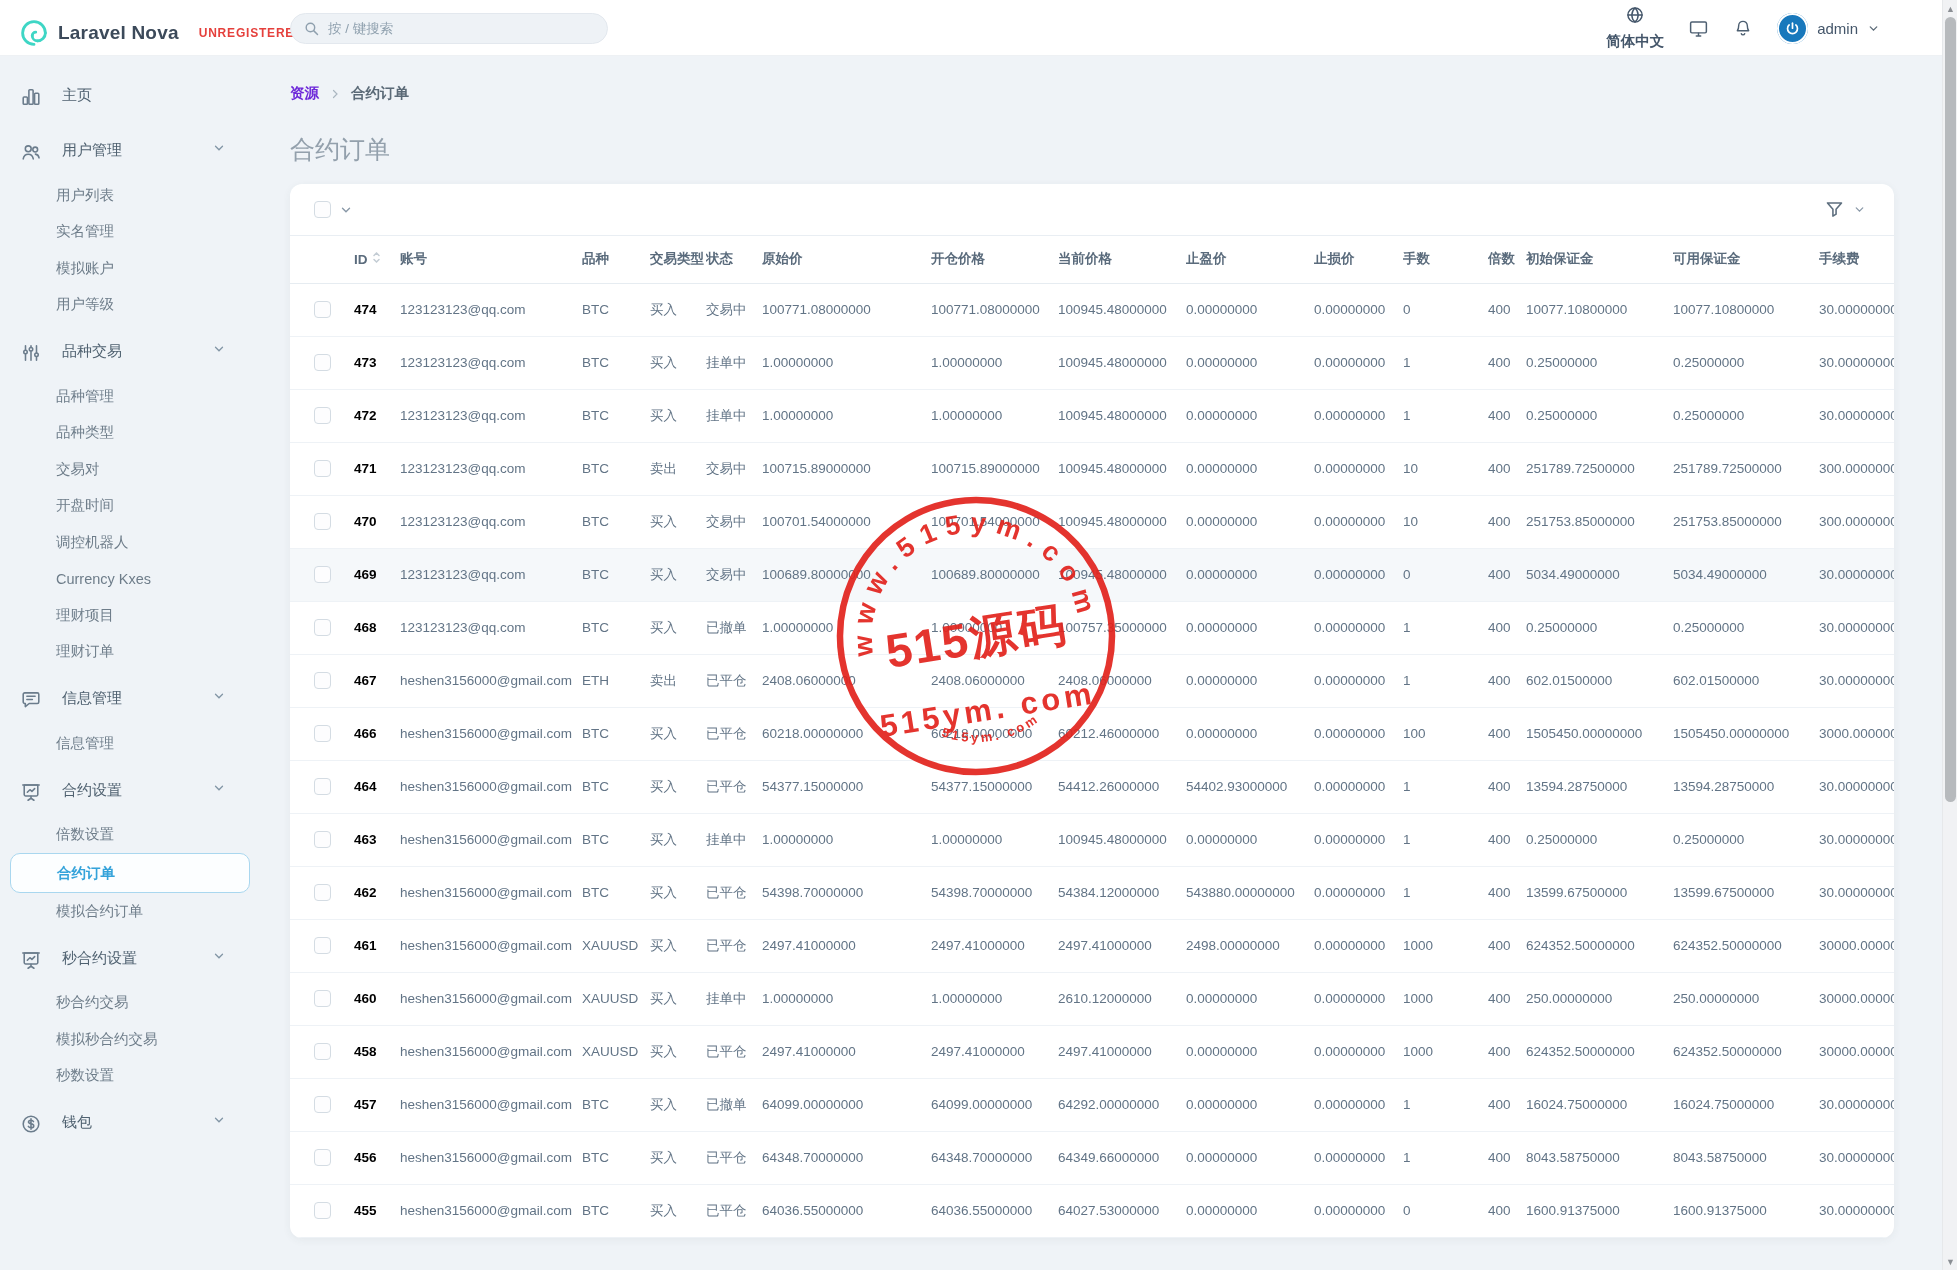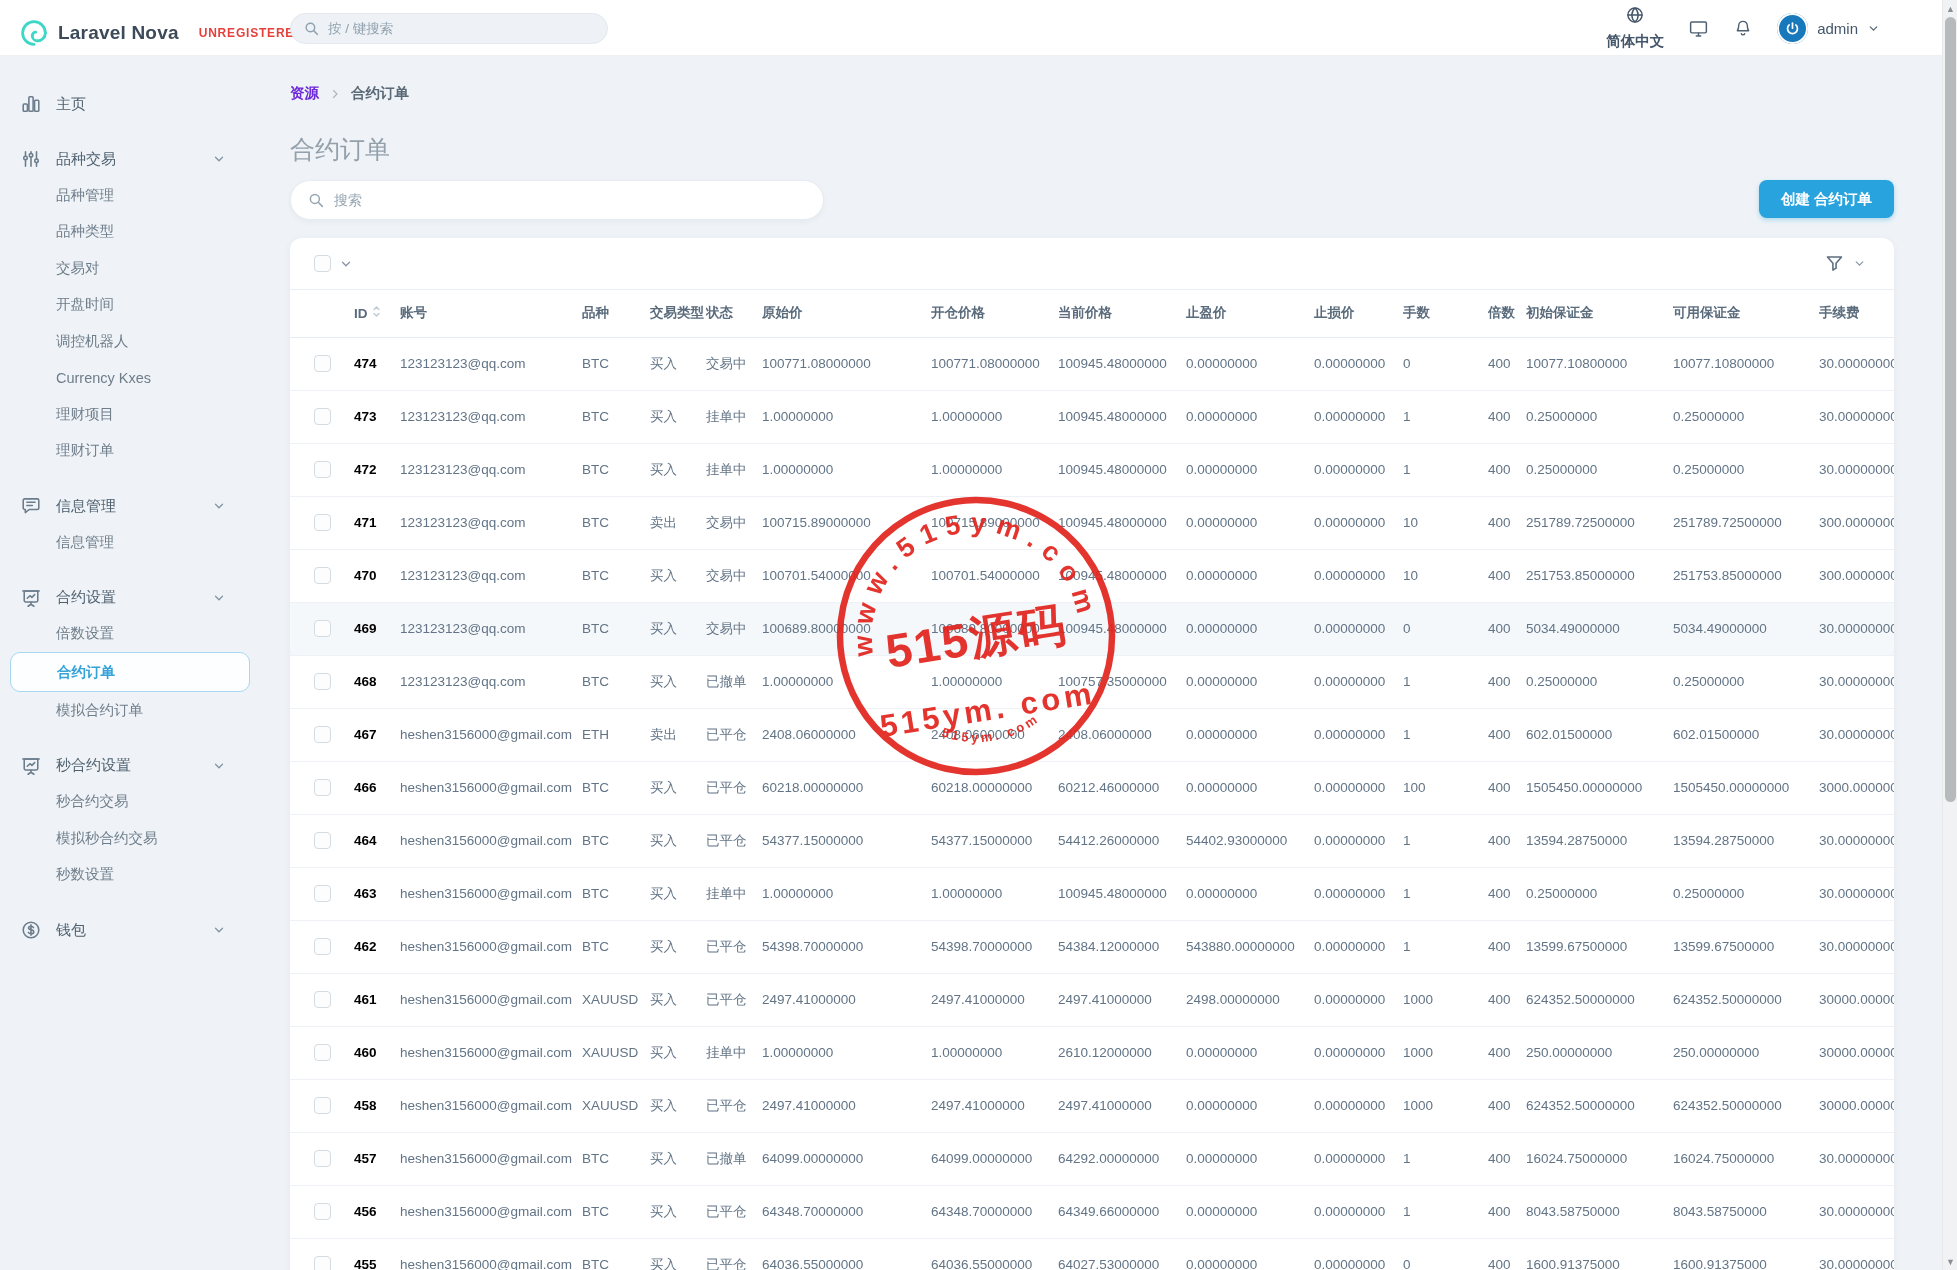--- a/index.html
+++ b/index.html
@@ -22,21 +22,21 @@
   .lang { display:flex; align-items:center; gap:7px; font-size:14.5px; font-weight:600; color:#44566a; cursor:pointer;flex-direction:column; }
   .icon-btn { color:#4d5f71; cursor:pointer; }
   .user-wrap { display:flex; align-items:center; gap:9px; cursor:pointer; }
   .avatar { width:31px; height:31px; border-radius:50%; background:#1878bc; display:flex; align-items:center; justify-content:center;
             box-shadow:0 0 0 2px #fff inset; }
   .user-name { font-size:15px; color:#44566a; }
 
   
   .sidebar { position:absolute; top:56px; left:0; width:262px; bottom:0; padding:30px 0 0 0; overflow:hidden; }
   .nav-section { margin-bottom:19px; }
-  .nav-item { height:36px; display:flex; align-items:center; gap:14px; padding:0 38px 0 20px; cursor:pointer; position:relative; }
+  .nav-item { height:36px; display:flex; gap:20px; padding:0 38px 0 20px; cursor:pointer; position:relative; }
   .nav-item .lbl { font-size:15px; color:#4f6170; font-weight:500; }
   .nav-item .icw { color:#6b7c8c; width:22px; }
   .nav-item .chev { position:absolute; right:36px; color:#8295a5; }
   .nav-child { height:36.5px; display:flex; align-items:center; padding-left:56px; font-size:14.5px; color:#6e7d8a; cursor:pointer; }
   .nav-child.active { color:#35a3da; font-weight:700; border:1px solid #a9d7ef; background:#fcfeff; border-radius:10px;
                       margin:0 12px 0 10px; padding-left:46px; height:40px; }
 
   
   .main { position:absolute; top:56px; left:262px; width:1632px; bottom:0; padding:28px 0 0 28px; }
   .breadcrumb { display:flex; align-items:center; gap:10px; font-size:14.5px; font-weight:600; color:#5b6a77; }
@@ -153,20 +153,42 @@
             <rect x="15.9" y="8" width="4.6" height="12" rx="1"></rect>
           </svg>
         </span>
         <span class="lbl">主页</span>
       </div>
     </div>
     <div class="nav-section">
       <div class="nav-item">
         <span class="icw">
           <svg class="ic" width="22" height="22" viewBox="0 0 24 24" fill="none" stroke="currentColor" stroke-width="1.7" stroke-linecap="round" stroke-linejoin="round">
+            <circle cx="9" cy="8.5" r="3.2"></circle>
+            <path d="M3.5 19.5c.6-3.2 2.8-5 5.5-5s4.9 1.8 5.5 5"></path>
+            <circle cx="16.6" cy="9.3" r="2.6"></circle>
+            <path d="M16.8 14.3c2.2.3 3.6 1.8 4 4.2"></path>
+          </svg>
+        </span>
+        <span class="lbl">用户管理</span>
+        <span class="chev">
+          <svg class="ic" width="14" height="14" viewBox="0 0 24 24" fill="none" stroke="currentColor" stroke-width="2.2" stroke-linecap="round">
+            <path d="M6 9l6 6 6-6"></path>
+          </svg>
+        </span>
+      </div>
+      <div class="nav-child">用户列表</div>
+      <div class="nav-child">实名管理</div>
+      <div class="nav-child">模拟账户</div>
+      <div class="nav-child">用户等级</div>
+    </div>
+    <div class="nav-section">
+      <div class="nav-item">
+        <span class="icw">
+          <svg class="ic" width="22" height="22" viewBox="0 0 24 24" fill="none" stroke="currentColor" stroke-width="1.7" stroke-linecap="round" stroke-linejoin="round">
             <path d="M6 4v4.8M6 13v7M12 4v1.8M12 10v10M18 4v7.8M18 16v4"></path>
             <circle cx="6" cy="11" r="1.9"></circle>
             <circle cx="12" cy="7.9" r="1.9"></circle>
             <circle cx="18" cy="13.9" r="1.9"></circle>
           </svg>
         </span>
         <span class="lbl">品种交易</span>
         <span class="chev">
           <svg class="ic" width="14" height="14" viewBox="0 0 24 24" fill="none" stroke="currentColor" stroke-width="2.2" stroke-linecap="round">
             <path d="M6 9l6 6 6-6"></path>
@@ -265,32 +287,20 @@
     <span class="sep">
       <svg class="ic" width="12" height="12" viewBox="0 0 24 24" fill="none" stroke="#aab6c0" stroke-width="2.4" stroke-linecap="round">
           <path d="M9 5l7 7-7 7"></path>
         </svg>
     </span>
     <span>合约订单</span>
   </div>
 
   <h1 class="page-title">合约订单</h1>
 
-  <div class="controls">
-    <div class="content-search">
-      <span>
-        <svg class="ic" width="18" height="18" viewBox="0 0 24 24" fill="none" stroke="#96a5b2" stroke-width="2" stroke-linecap="round">
-            <circle cx="10.5" cy="10.5" r="6"></circle>
-            <path d="M15 15l5.5 5.5"></path>
-          </svg>
-      </span>
-      <input type="text" placeholder="搜索" style="">
-    </div>
-    <button class="create-btn" style="background: rgb(41, 163, 221);">创建 合约订单</button>
-  </div>
 
   <div class="card">
     <div class="card-toolbar">
       <div class="tool-left">
         <div class="cb"></div>
         <span class="chev-sm">
           <svg class="ic" width="14" height="14" viewBox="0 0 24 24" fill="none" stroke="currentColor" stroke-width="2.4" stroke-linecap="round">
               <path d="M6 9l6 6 6-6"></path>
             </svg>
         </span>

